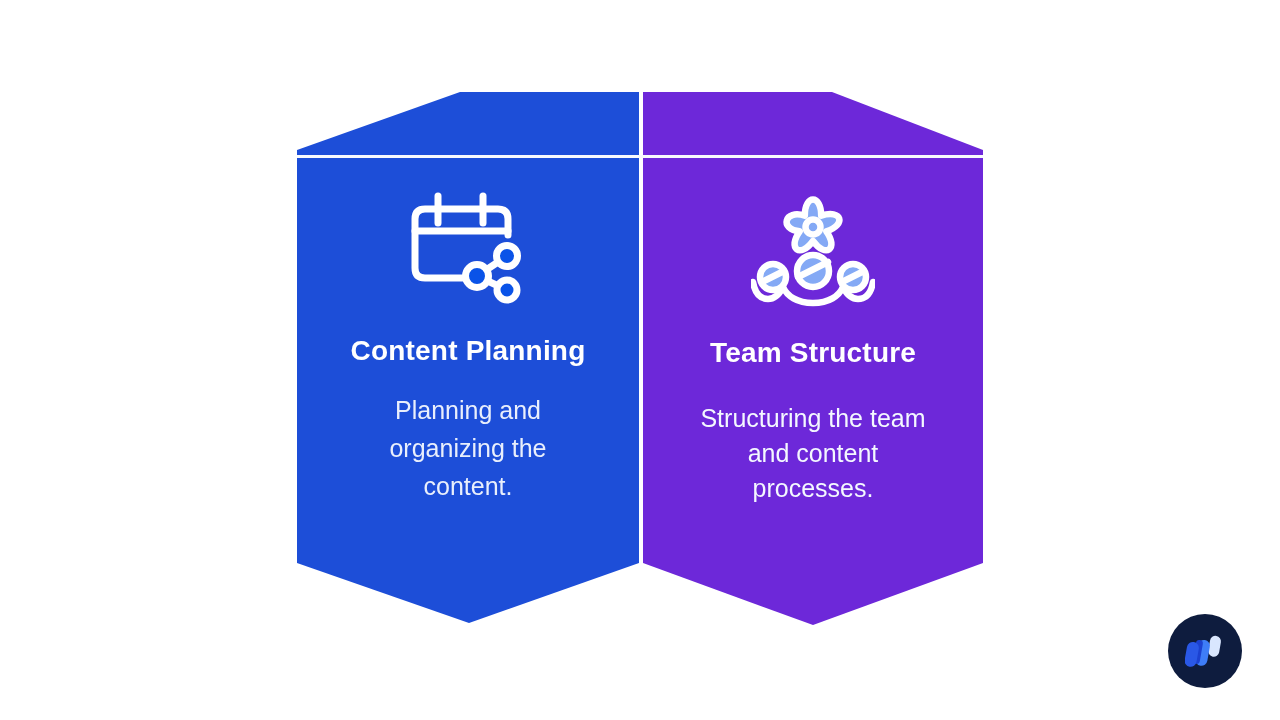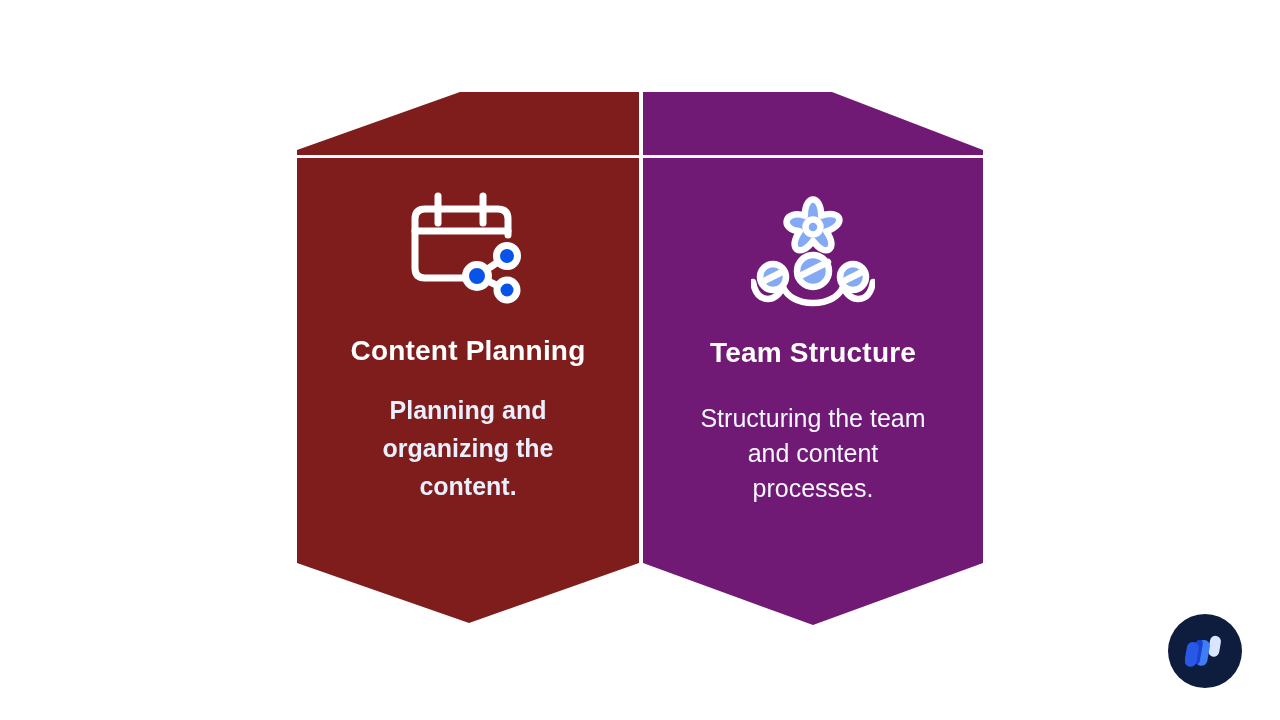--- a/index.html
+++ b/index.html
@@ -25,37 +25,37 @@
   .panel-left  .panel-inner{padding-top:98px;}
   .panel-right .panel-inner{padding-top:104px;}
   .title{
     margin:25px 0 0;font-size:28px;font-weight:700;line-height:31px;
     letter-spacing:0.2px;
   }
   .panel-right .title{margin-top:21px;}
   .desc{
     margin:25px 0 0;font-size:25px;font-weight:400;white-space:pre-line;
   }
-  .desc-left{line-height:38px;font-weight:bold;}
+  .desc-left{line-height:38px;}
   .desc-right{line-height:35px;margin-top:33px;}
   .h-line{
     position:absolute;left:297px;top:155px;width:686px;height:3px;z-index:5;
   }
   .icon svg{display:block;}
   .logo{
     position:absolute;left:1168px;top:614px;width:74px;height:74px;
     border-radius:50%;display:flex;align-items:center;justify-content:center;
   }
 </style>
 </head>
 <body style="background: rgb(255, 255, 255);">
 
 <div class="stage">
 
-  <section class="panel panel-left" style="background: #7f1d1d;">
+  <section class="panel panel-left" style="background: #1d4ed8;">
     <div class="panel-inner">
       <span class="icon" style="color: rgb(10, 83, 232);">
         <svg viewBox="0 0 120 120" width="120" height="120" stroke="#FFFFFF" stroke-width="7" stroke-linecap="round" stroke-linejoin="round" fill="none">
           <path d="M100,45 L100,29 Q100,19 90,19 L17,19 Q7,19 7,29 L7,78 Q7,88 17,88 L56,88"></path>
           <path d="M7,41 L100,41"></path>
           <path d="M30,6 L30,33"></path>
           <path d="M75,6 L75,33"></path>
           <path d="M69,86 L99,66"></path>
           <path d="M69,86 L99,100"></path>
           <circle cx="69" cy="86" r="11.5" fill="currentColor"></circle>
@@ -63,21 +63,21 @@
           <circle cx="99" cy="100" r="10" fill="currentColor"></circle>
         </svg>
       </span>
       <h2 class="title" style="color: rgb(255, 255, 255);">Content Planning</h2>
       <p class="desc desc-left" style="color: rgb(233, 239, 252);">Planning and
 organizing the
 content.</p>
     </div>
   </section>
 
-  <section class="panel panel-right" style="background: #701a75;">
+  <section class="panel panel-right" style="background: #6d28d9;">
     <div class="panel-inner">
       <span class="icon" style="color: rgb(132, 169, 245);">
         <svg viewBox="0 0 124 120" width="124" height="120" stroke="#FFFFFF" stroke-width="6.5" stroke-linecap="round" stroke-linejoin="round" fill="none">
           <path d="M2,86 C4,98 9,103 17,103 C25,103 29,97 32,91 C36,100 46,107 62,107 C78,107 88,100 92,91 C95,97 99,103 107,103 C115,103 120,98 122,86"></path>
           <circle cx="22" cy="81" r="13" fill="currentColor"></circle>
           <circle cx="102" cy="81" r="13" fill="currentColor"></circle>
           <circle cx="62" cy="75" r="16" fill="currentColor"></circle>
           <path d="M13,85 L31,76"></path>
           <path d="M93,85 L111,76"></path>
           <path d="M47,81 L77,66"></path>

